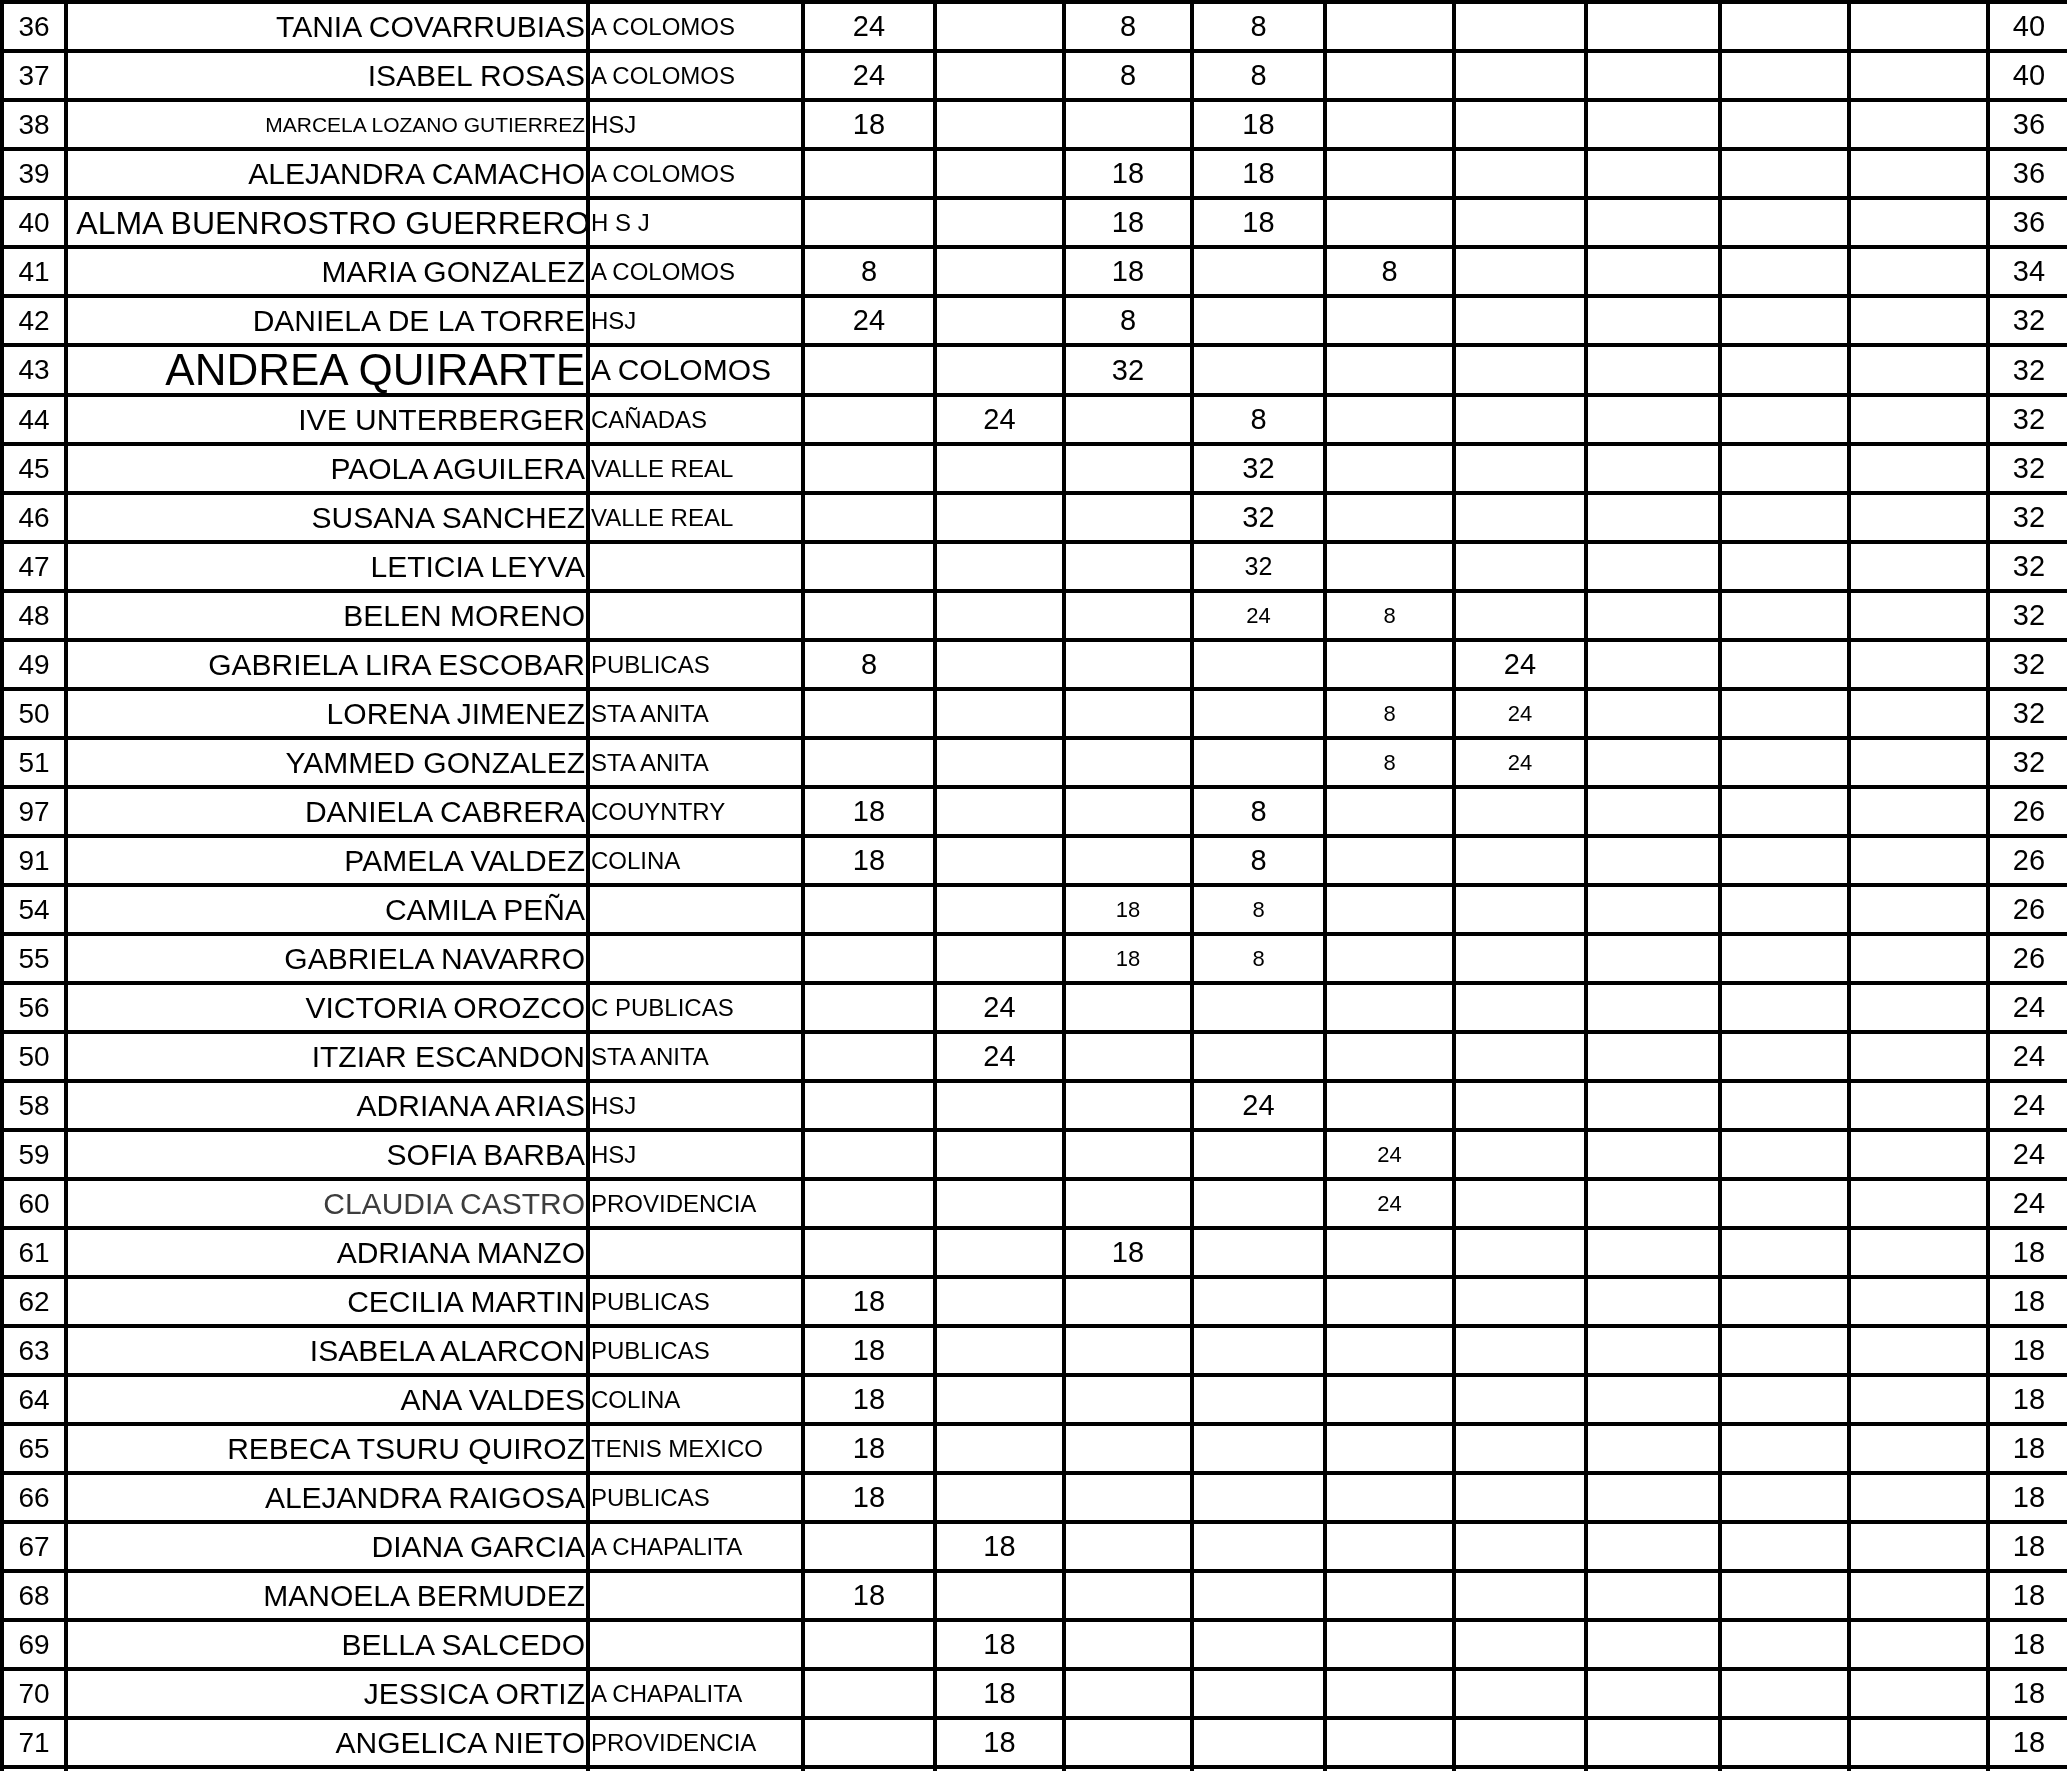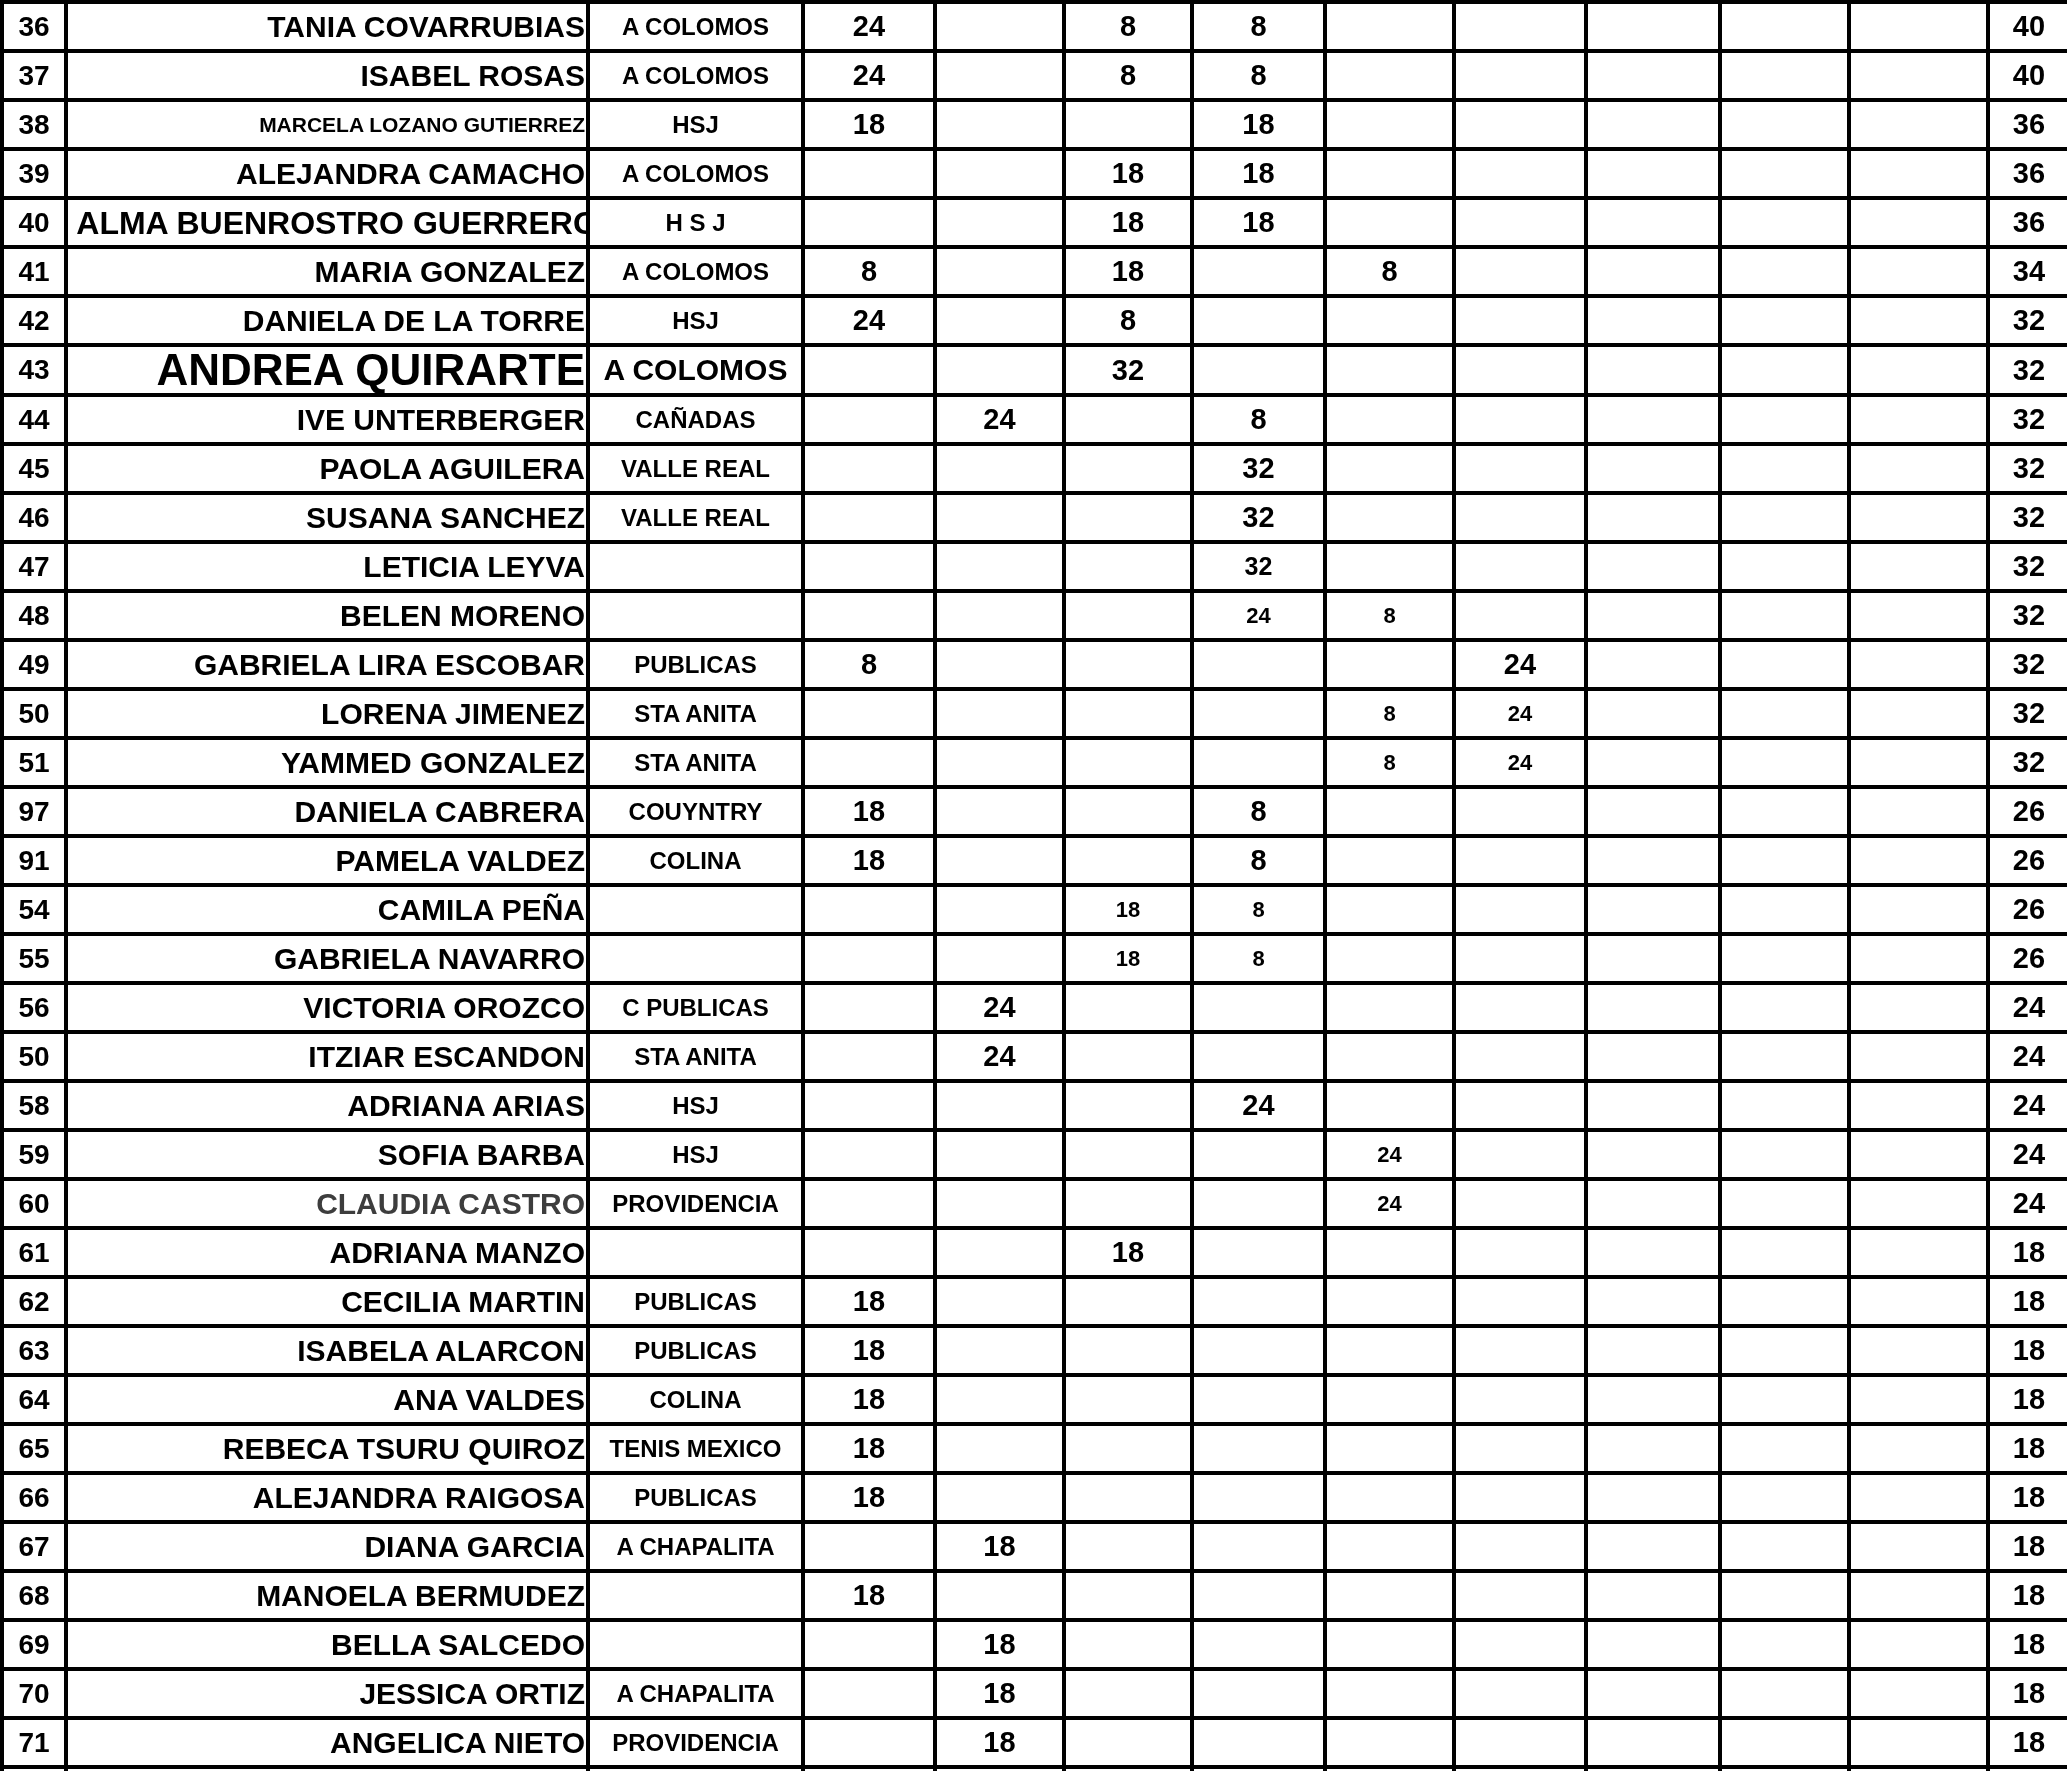--- a/index.html
+++ b/index.html
@@ -6,42 +6,41 @@
     html, body {
       margin: 0;
       padding: 0;
       background: #ffffff;
     }
     .sheet {
       width: 2067px;
       height: 1771px;
       overflow: hidden;
       background: #84cc16;
-      font-weight: bold;
     }
     table.ranking {
       border-collapse: collapse;
       table-layout: fixed;
       width: 2067px;
       height: 1791px;
       font-family: "Liberation Sans", "DejaVu Sans", sans-serif;
       color: #000000;
     }
     table.ranking td {
       border: 4.2px solid #000000;
       background: #ffffff;
       vertical-align: middle;
       overflow: hidden;
       white-space: nowrap;
       height: 43px;
       line-height: 1;
     }
     .c-rank  { text-align: center; font-size: 28px; }
     .c-name  { text-align: right; padding-left: 8.3px; font-size: 30px; }
-    .c-club  { text-align: center; font-size: 24px; }
+    .c-club  { text-align: left; font-size: 24px; }
     .c-pts   { text-align: center; font-size: 29px; }
     .c-total { text-align: center; font-size: 29px; }
     
     .sz-m { font-size: 25px; }
     .sz-s { font-size: 22px; }
     .nm-m { font-size: 21px; }
     .nm-s { font-size: 32px; }
     .nm-l { font-size: 44px; }
     .cl-l { font-size: 30px; }
     .dim  { color: #3d3d3d; }

